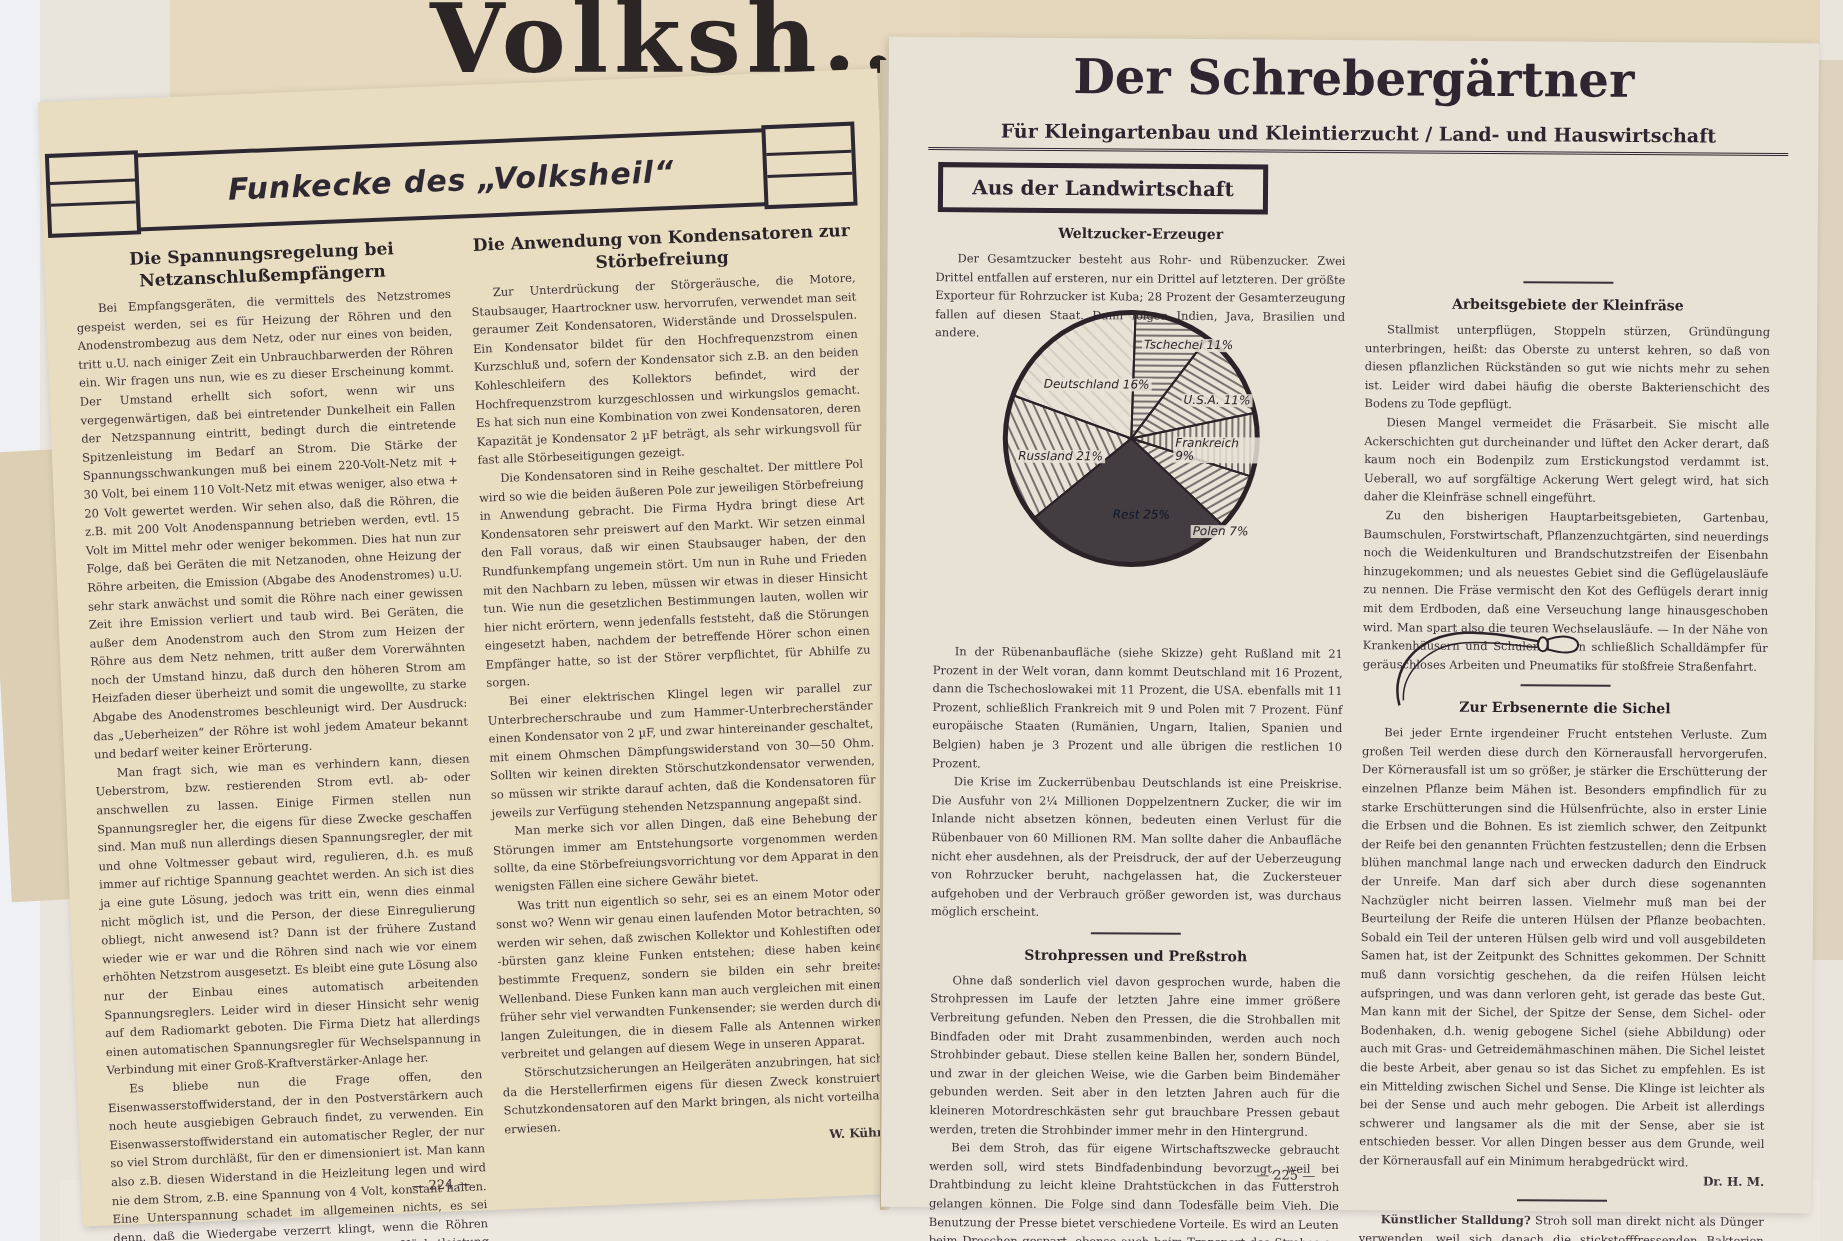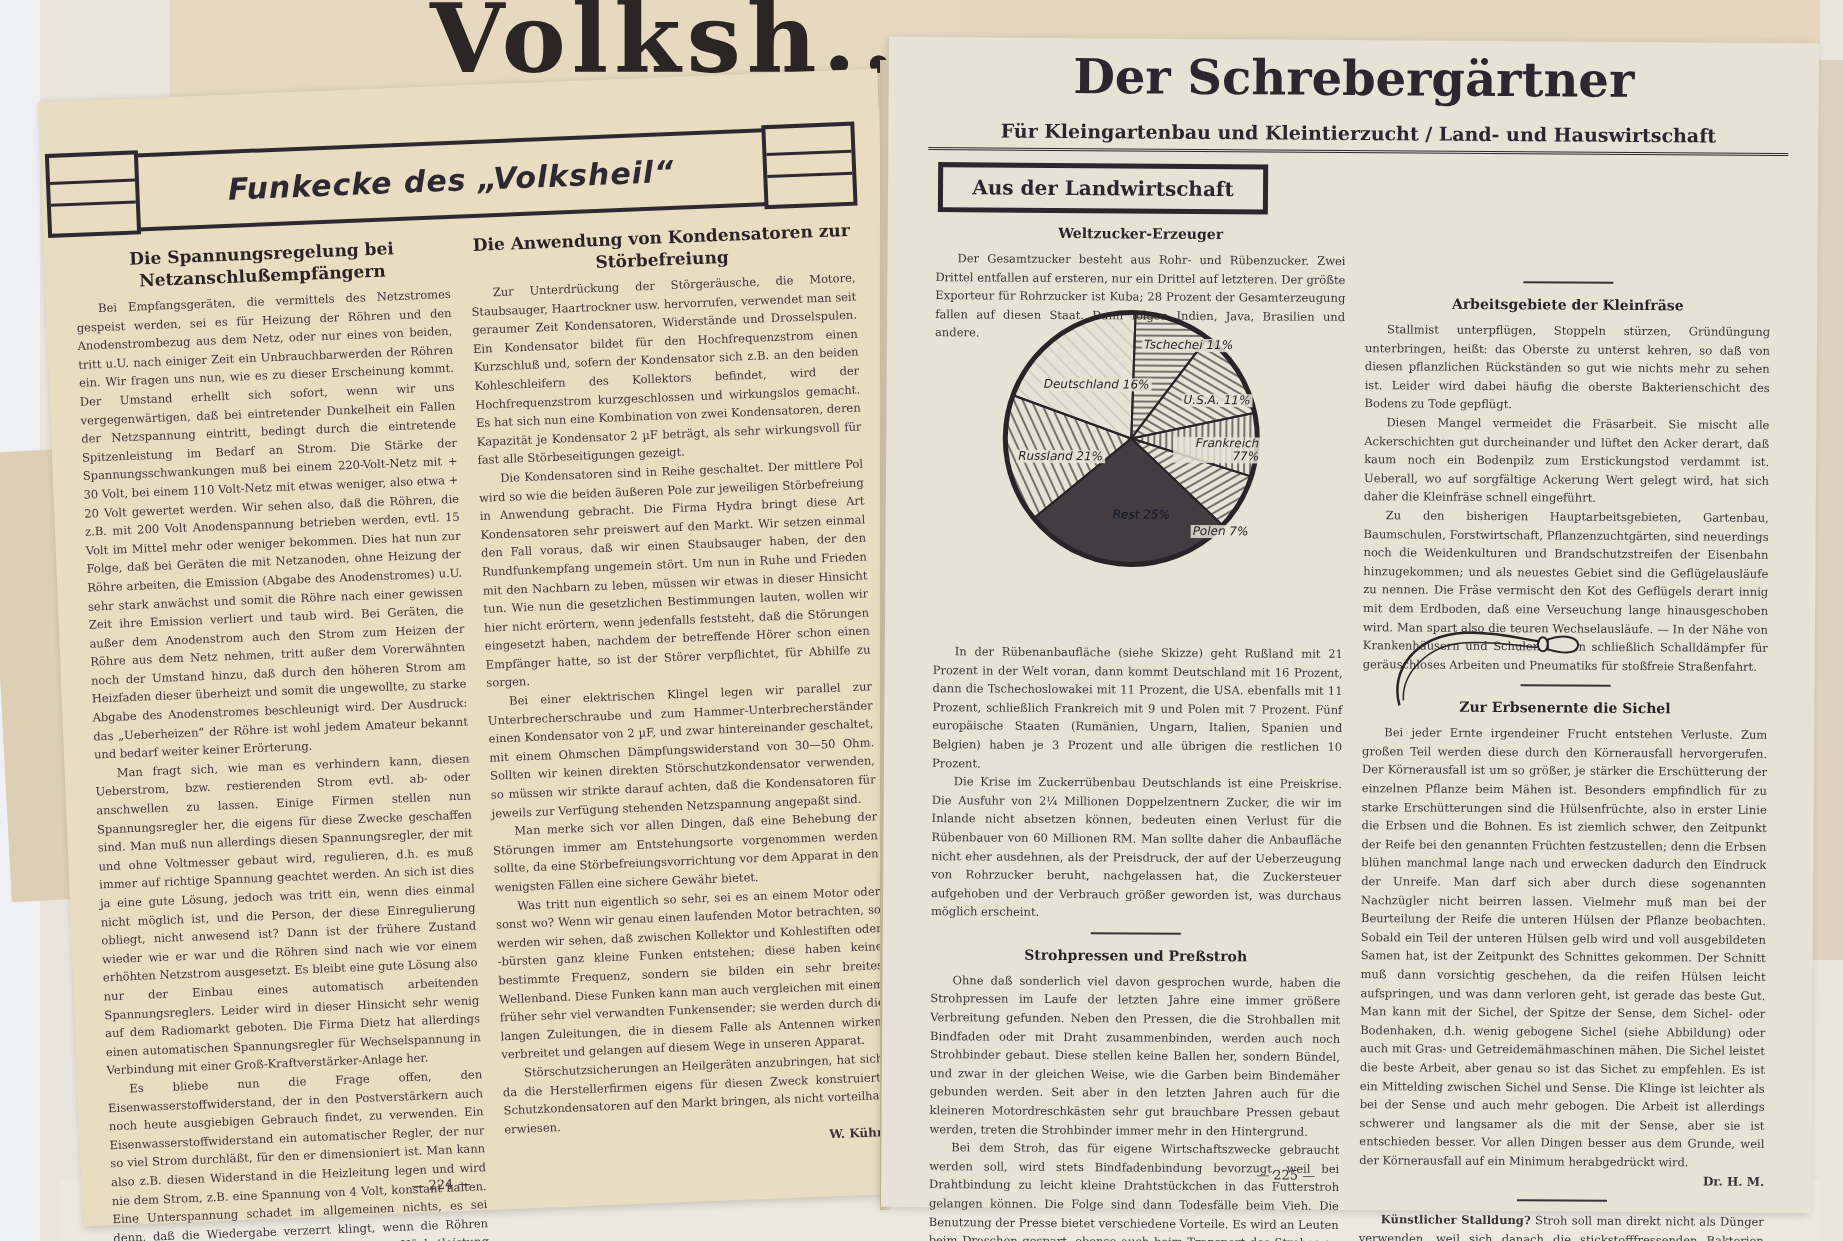--- a/index.html
+++ b/index.html
@@ -86,21 +86,21 @@
     position:absolute; left:40px; right:30px; top:82px; text-align:center;
     font-family:"DejaVu Serif", serif; font-weight:bold; font-size:19px; color:#2d2631;
     border-bottom:3px double #2d2631; padding-bottom:6px;
   }
   .section-box {
     position:absolute; left:50px; top:125px; width:320px; height:40px;
     border:5px solid #2d2631; display:flex; align-items:center; justify-content:center;
     font-family:"DejaVu Serif", serif; font-weight:bold; font-size:20px; color:#2d2631;
   }
   .pie-wrap { position:absolute; left:115px; top:270px; width:260px; height:260px; }
-  .pie-label { position:absolute; font-family:"DejaVu Sans", sans-serif; font-style:italic; font-size:12px; text-align:right; line-height:13px; color:#2a2428; background:rgba(231,225,214,0.85); padding:0 2px; }
+  .pie-label { position:absolute; font-family:"DejaVu Sans", sans-serif; font-style:italic; font-size:12px; text-align:left; line-height:13px; color:#2a2428; background:rgba(231,225,214,0.85); padding:0 2px; }
   .pie-label.dark { color:#0f172a; background:none; }
   .sickle { position:absolute; left:505px; top:580px; width:190px; height:90px; }
 </style>
 </head>
 <body>
 
 <div class="bg-left-edge"></div>
 <div class="back-paper">
   <div class="back-masthead">Volksh...</div>
 </div>
@@ -187,21 +187,21 @@
       <path d="M130,130 L205.2,29.2 A126,126 0 0,1 253.4,103.5 Z" fill="url(#dg1)" stroke="#2a2428" stroke-width="2"></path>
       <path d="M130,130 L253.4,103.5 A126,126 0 0,1 250.6,167.3 Z" fill="url(#vt)" stroke="#2a2428" stroke-width="2"></path>
       <path d="M130,130 L250.6,167.3 A126,126 0 0,1 221.9,216.3 Z" fill="url(#dg2)" stroke="#2a2428" stroke-width="2"></path>
       <path d="M130,130 L221.9,216.3 A126,126 0 0,1 33.2,210.4 Z" fill="#433c40" stroke="#2a2428" stroke-width="2"></path>
       <path d="M130,130 L33.2,210.4 A126,126 0 0,1 11.2,87.5 Z" fill="url(#dg3)" stroke="#2a2428" stroke-width="2"></path>
       <path d="M130,130 L11.2,87.5 A126,126 0 0,1 133.4,4 Z" fill="url(#light)" stroke="#2a2428" stroke-width="2"></path>
       <circle cx="130" cy="130" r="126" fill="none" stroke="#2a2428" stroke-width="5"></circle>
     </svg>
     <div class="pie-label" style="left:140px; top:30px;">Tschechei 11%</div>
     <div class="pie-label" style="left:180px; top:85px;">U.S.A. 11%</div>
-    <div class="pie-label" style="left:172px; top:128px;">Frankreich 77%</div>
+    <div class="pie-label" style="left:172px; top:128px;">Frankreich 9%</div>
     <div class="pie-label" style="left:190px; top:170px;margin-top:46px;">Polen 7%</div>
     <div class="pie-label dark" style="left:110px; top:200px;">Rest 25%</div>
     <div class="pie-label" style="left:15px; top:142px;">Russland 21%</div>
     <div class="pie-label" style="left:40px; top:70px;">Deutschland 16%</div>
   </div>
 
   <div class="col" style="left:478px; top:120px; width:405px;">
     <div style="height:110px"></div>
     <div class="rule"></div>
     <div class="art-title" style="font-size:14px">Arbeitsgebiete der Kleinfräse</div>

